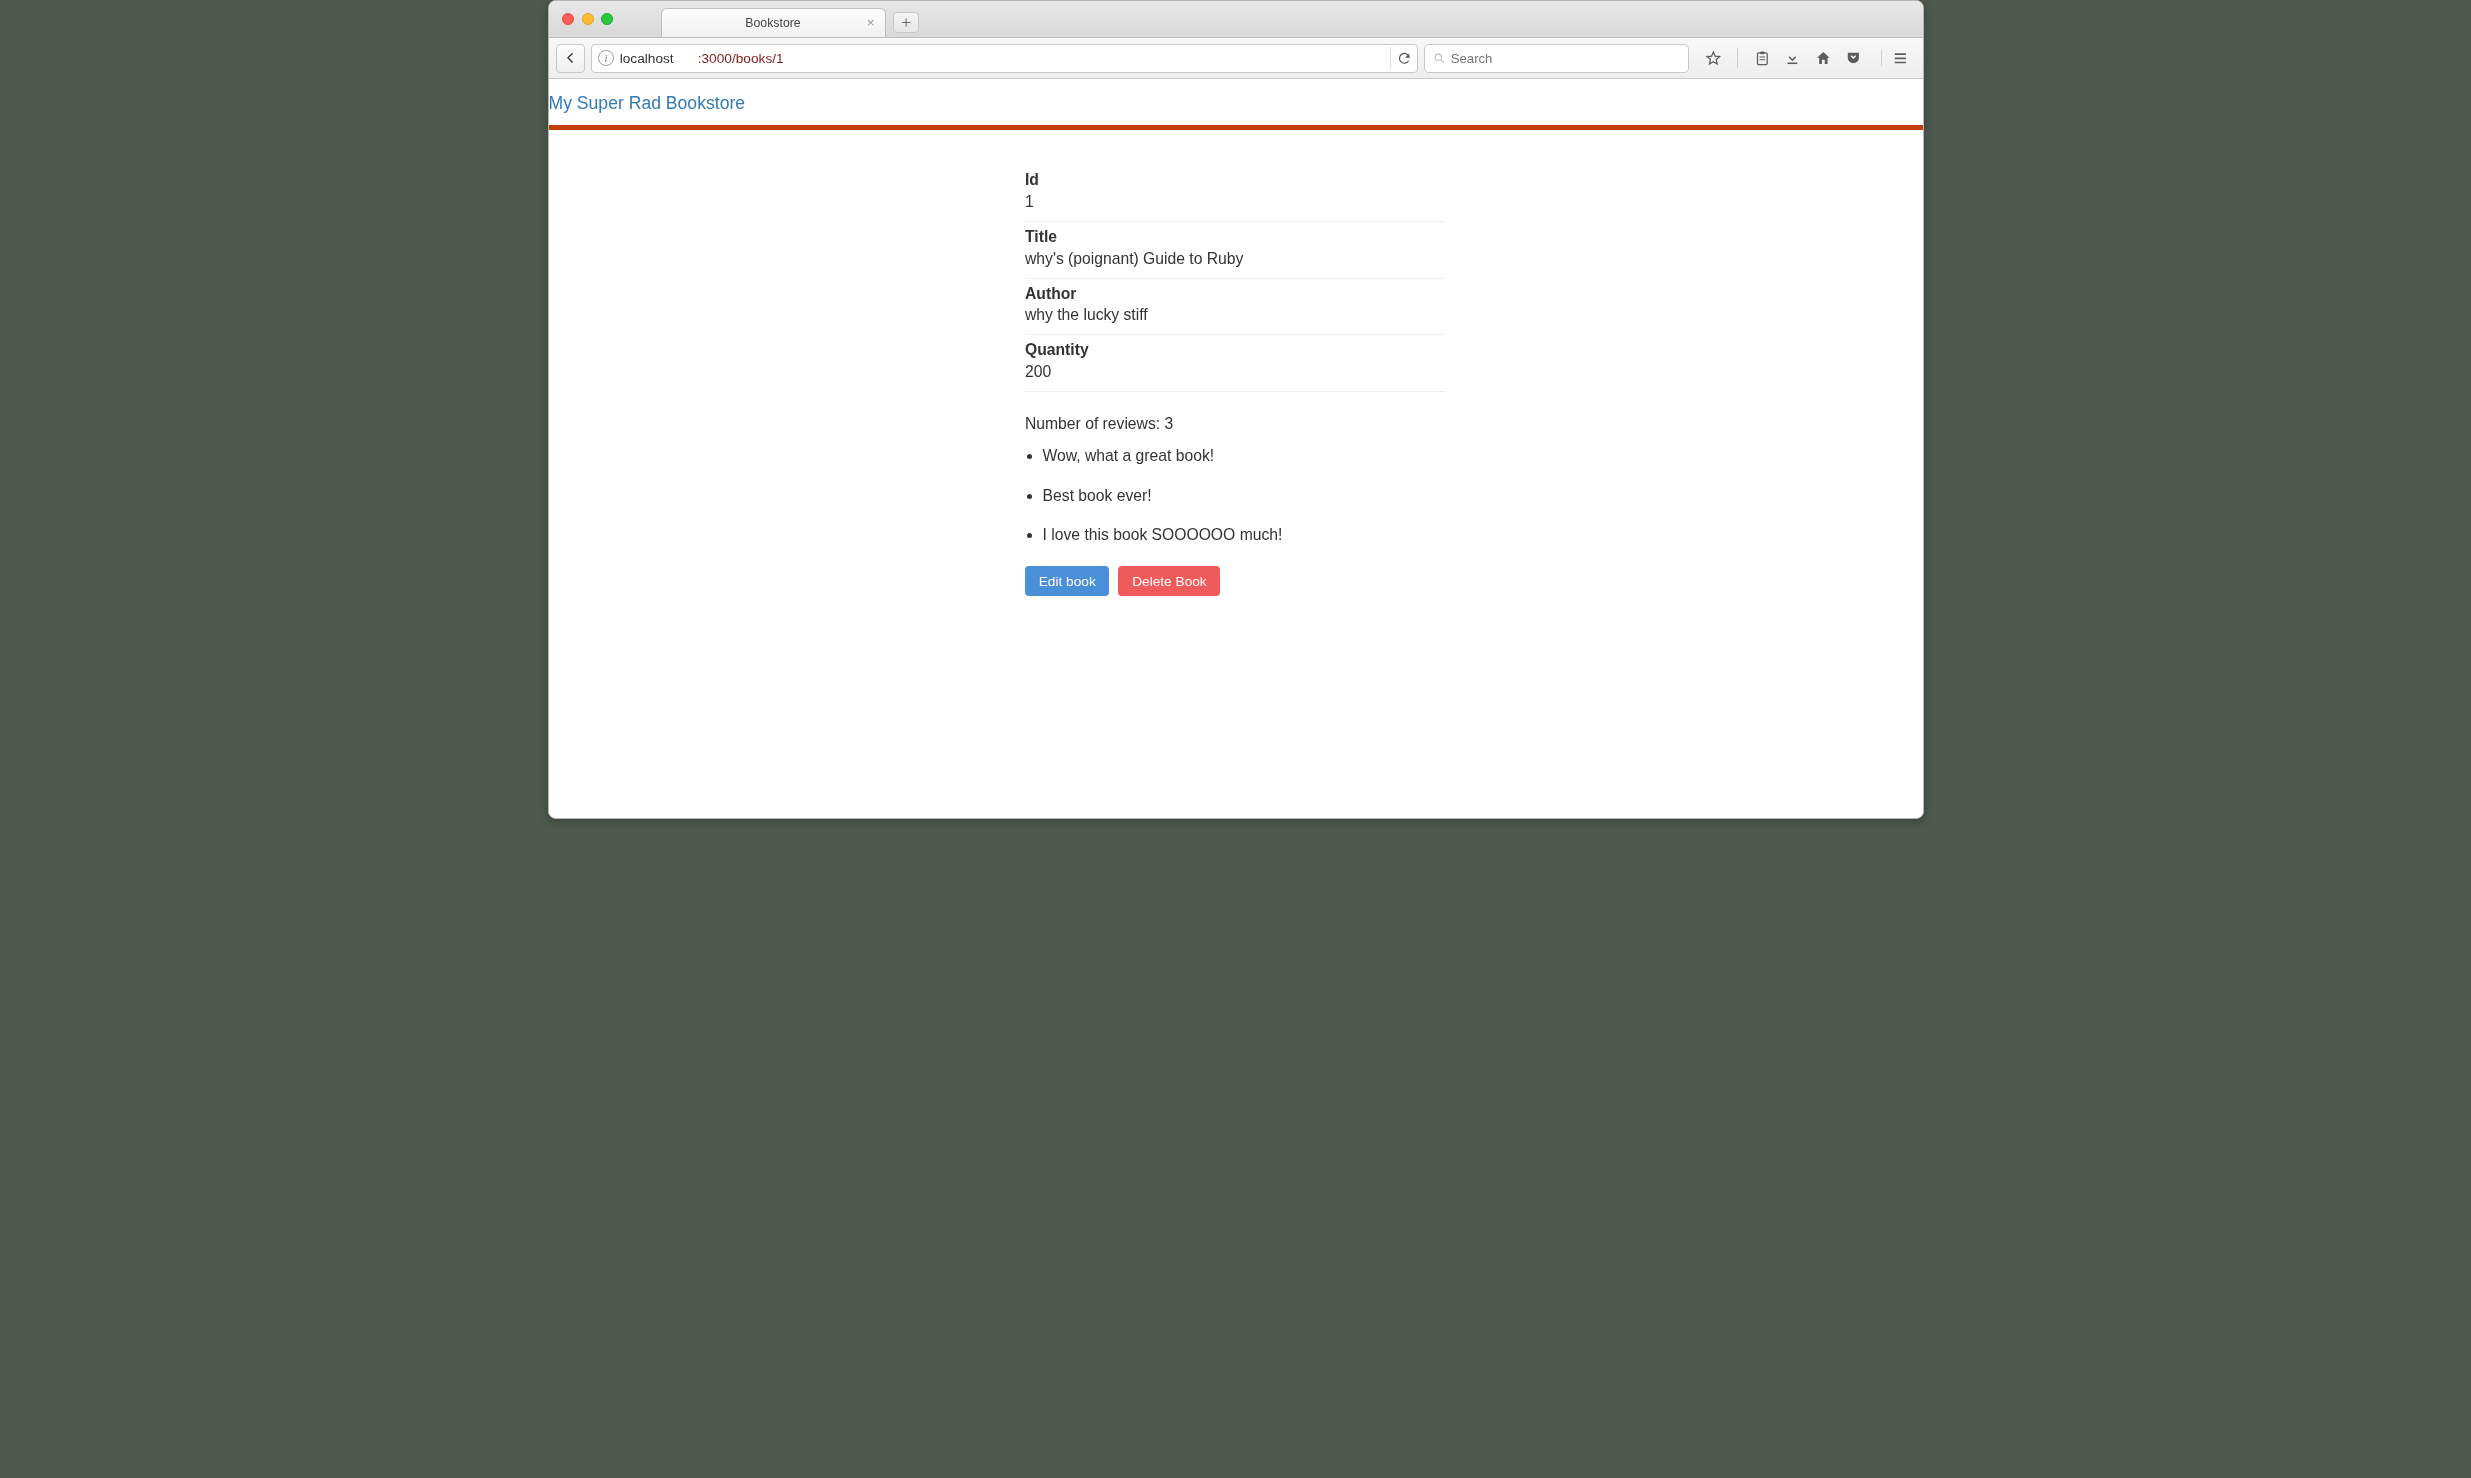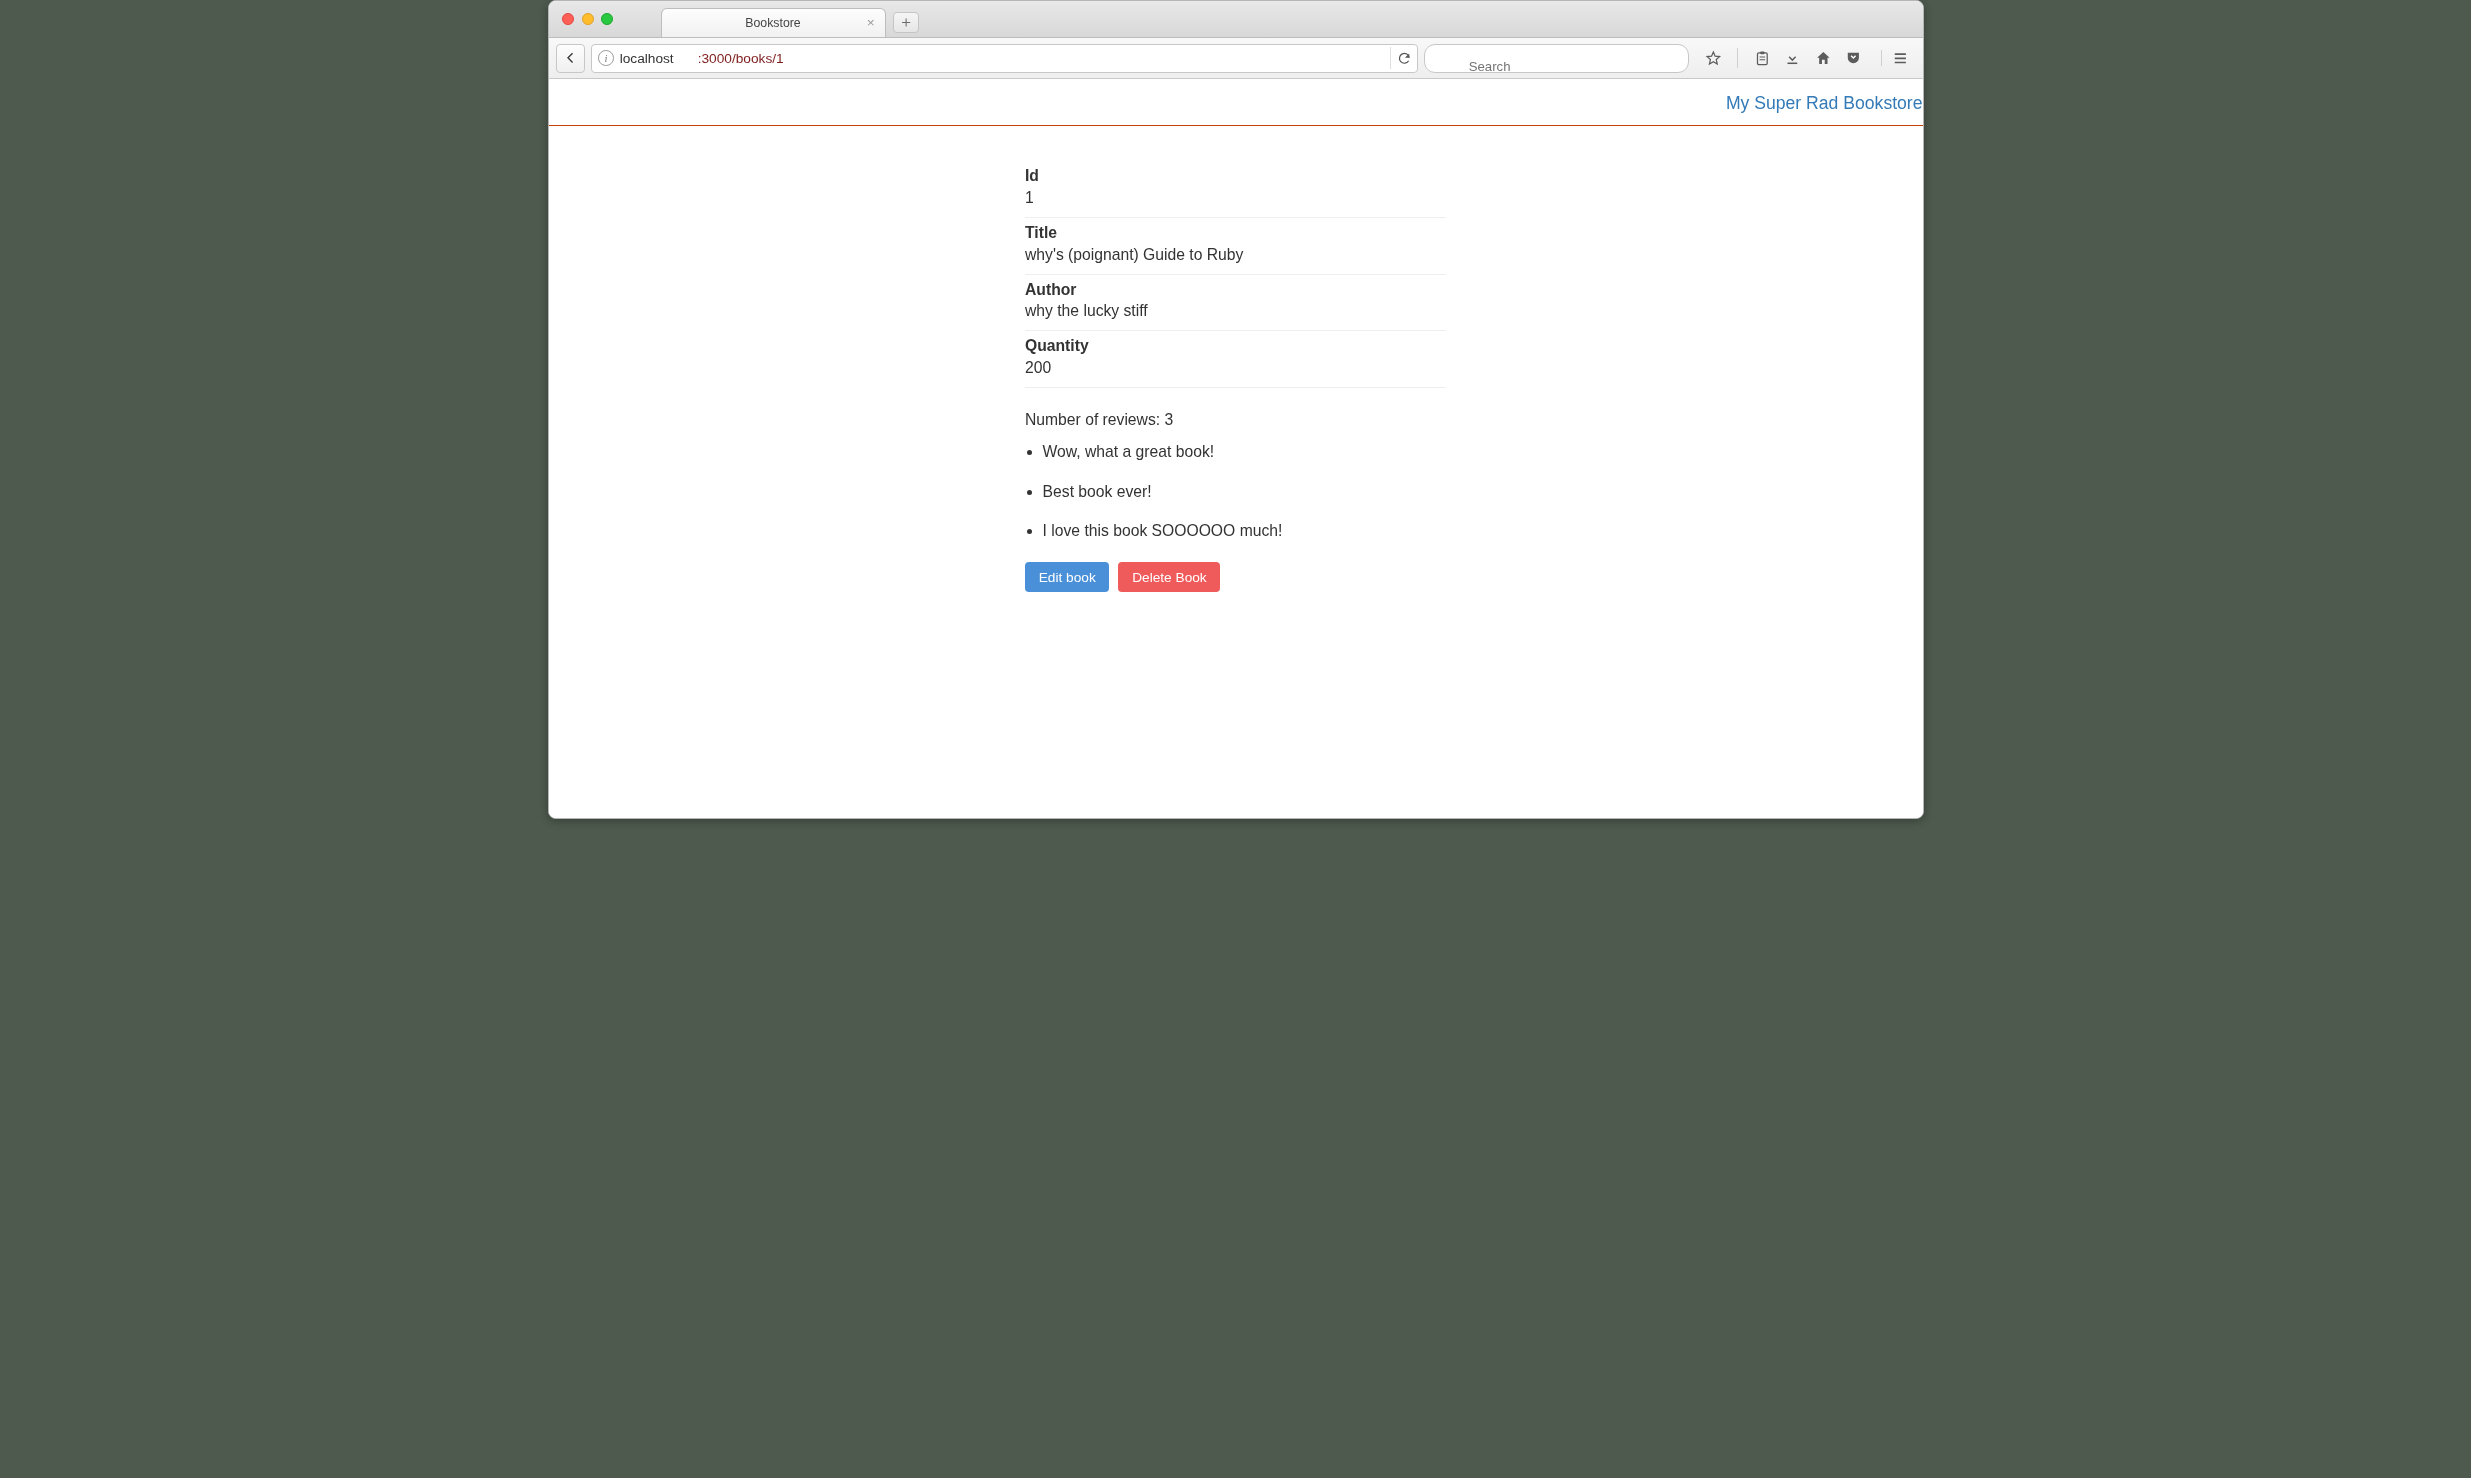--- a/index.html
+++ b/index.html
@@ -112,40 +112,40 @@
     display:flex;align-items:center;justify-content:center;
     font-size:10.8px;color:#7a7a7a;font-style:italic;font-family:Georgia,serif;
   }
   .url-text { font-size:13.7px; color:#333; }
   .url-text .dim { color:#7f1d1d;margin-left:24px; }
   .reload {
     width:21.6px;height:21.6px;display:flex;align-items:center;justify-content:center;
     color:#555;border-left:1px solid #e0e0e0;padding-left:5.9px;
   }
   .search-box {
-    width:265px;height:29px;border:1px solid #c7c7c7;border-radius:11px;
-    background:#fff;display:flex;align-items:center;padding:0 7.8px;gap:14px;
-    color:#8a8a8a;font-size:13.2px;flex-direction:column;
+    width:265px;height:29px;border:1px solid #c7c7c7;border-radius:5px;
+    background:#fff;display:flex;align-items:center;padding:0 7.8px;gap:5px;
+    color:#8a8a8a;font-size:13.2px;
   }
   .search-box svg{width:12.7px;height:12.7px;opacity:.55}
   .search-box input{border:none;outline:none;flex:1;font-size:13.2px;color:#333;background:transparent}
   .tb-icons { display:flex; align-items:center; gap:13.7px; padding:0 5.9px 0 9.8px; color:#5c5c5c;}
   .tb-icons .sep{width:1px;height:19.6px;background:#cfcfcf;margin:0 2px}
   .tb-icons svg{width:16.7px;height:16.7px;display:block}
   .hamburger{margin-left:5.9px;padding-left:9.8px;border-left:1px solid #cfcfcf}
   
   .page {
     flex:1;
     overflow:auto;
     background:#fff;
   }
   .site-header {
-    text-align:right;
+    text-align:left;
     padding:13.7px 0 11.8px;
-    border-bottom:1px solid #c2410c;
+    border-bottom:5px solid #c2410c;
   }
   .site-header a{
     color:#337ab7;
     font-size:17.6px;
     text-decoration:none;
   }
   .container {
     width:421px;
     margin:35px auto 0;
     font-size:15.7px;

